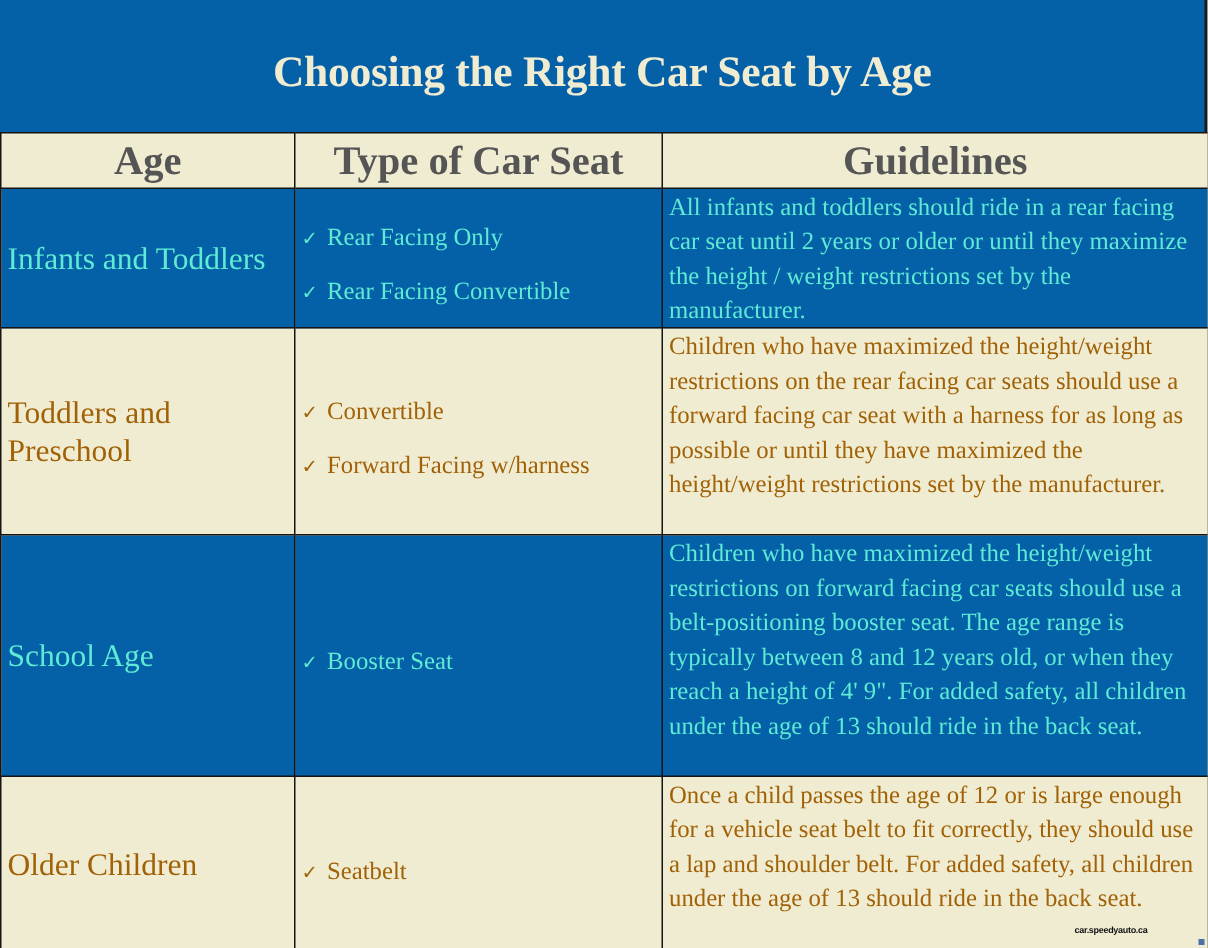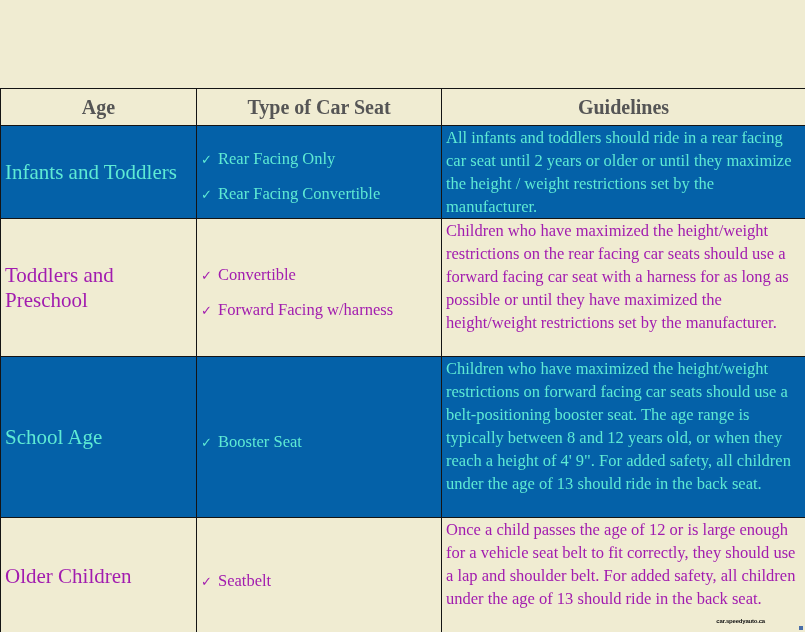--- a/index.html
+++ b/index.html
@@ -26,25 +26,25 @@
     }
     table.grid col.c1 { width: 196px; }
     table.grid col.c2 { width: 245px; }
     table.grid col.c3 { width: 364px; }
     th, td {
       border: 1.5px solid #141414;
       padding: 0; vertical-align: middle;
     }
     th {
       background: #f0ecd2; color: #555555;
-      font-size: 20px; font-weight: bold; height: 36px;
+      font-size: 27px; font-weight: bold; height: 36px;
       text-align: center; line-height: 34px;
     }
     tr.row-blue td { background: #0461a8; color: #5eead4; }
-    tr.row-cream td { background: #f0ecd2; color: #a21caf; }
+    tr.row-cream td { background: #f0ecd2; color: #a16207; }
     td.age { font-size: 21px; padding-left: 4px; }
     td.types { font-size: 16.5px; padding-left: 4px; }
     td.types .item { line-height: 24px; margin-top: 10px; }
     td.types .check { display: inline-block; width: 17px; font-family: "DejaVu Sans", sans-serif; font-size: 13px; }
     td.guide {
       font-size: 16.5px; line-height: 23px; padding: 0 4px 0 4px;
       vertical-align: top;
     }
     .watermark {
       position: absolute; right: 40px; bottom: 8px;
@@ -53,20 +53,23 @@
     }
     .corner-mark {
       position: absolute; right: 2px; bottom: 2px; width: 4px; height: 4px;
       background: #4a6ea8;
     }
   </style>
 </head>
 <body>
 
 <div class="sheet">
+  <div class="title-band">
+    <div class="title">Choosing the Right Car Seat by Age</div>
+  </div>
 
   <table class="grid">
     <colgroup>
         <col class="c1">
         <col class="c2">
         <col class="c3">
       </colgroup>
     <thead>
       <tr>
         <th>Age</th>

